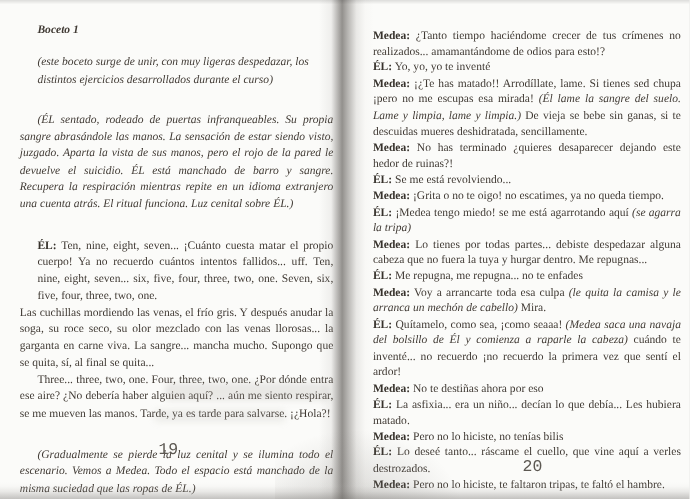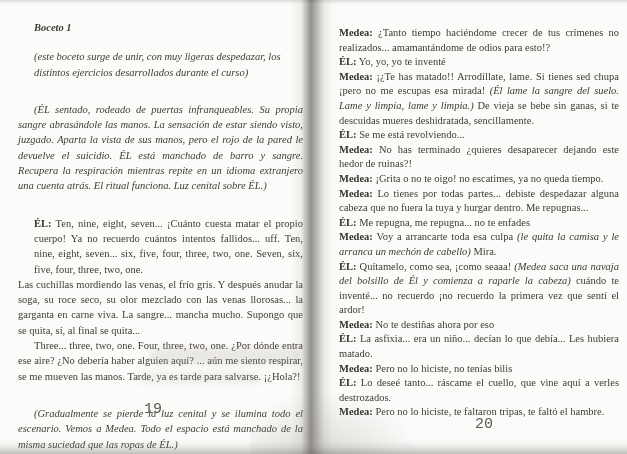--- a/index.html
+++ b/index.html
@@ -87,23 +87,24 @@
       <p class="para p-dlg gap2"><span class="sb">ÉL:</span><span class="sn"> Ten, nine, eight, seven... ¡Cuánto cuesta matar el propio cuerpo! Ya no recuerdo cuántos intentos fallidos... uff. Ten, nine, eight, seven... six, five, four, three, two, one. Seven, six, five, four, three, two, one.</span></p>
       <p class="para p-flush"><span class="sn">Las cuchillas mordiendo las venas, el frío gris. Y después anudar la soga, su roce seco, su olor mezclado con las venas llorosas... la garganta en carne viva. La sangre... mancha mucho. Supongo que se quita, sí, al final se quita...</span></p>
       <p class="para p-flush p-indent"><span class="sn">Three... three, two, one. Four, three, two, one. ¿Por dónde entra ese aire? ¿No debería haber alguien aquí? ... aún me siento respirar, se me mueven las manos. Tarde, ya es tarde para salvarse. ¡¿Hola?!</span></p>
       <p class="para p-stage"><span class="sn">(Gradualmente se pierde la luz cenital y se ilumina todo el escenario. Vemos a Medea. Todo el espacio está manchado de la misma suciedad que las ropas de ÉL.)</span></p>
     </div>
 
   <div class="page-content right-content" id="right-content">
       <p class="para pr"><span class="sb">Medea:</span><span class="sn"> ¿Tanto tiempo haciéndome crecer de tus crímenes no realizados... amamantándome de odios para esto!?</span></p>
       <p class="para pr"><span class="sb">ÉL:</span><span class="sn"> Yo, yo, yo te inventé</span></p>
       <p class="para pr"><span class="sb">Medea:</span><span class="sn"> ¡¿Te has matado!! Arrodíllate, lame. Si tienes sed chupa ¡pero no me escupas esa mirada! </span><span class="si">(Él lame la sangre del suelo. Lame y limpia, lame y limpia.)</span><span class="sn"> De vieja se bebe sin ganas, si te descuidas mueres deshidratada, sencillamente.</span></p>
+      <p class="para pr"><span class="sb">Medea:</span><span class="sn"> No has terminado ¿quieres desaparecer dejando este hedor de ruinas?!</span></p>
       <p class="para pr"><span class="sb">ÉL:</span><span class="sn"> Se me está revolviendo...</span></p>
-      <p class="para pr"><span class="sb">Medea:</span><span class="sn"> No has terminado ¿quieres desaparecer dejando este hedor de ruinas?!</span></p>
       <p class="para pr"><span class="sb">Medea:</span><span class="sn"> ¡Grita o no te oigo! no escatimes, ya no queda tiempo.</span></p>
+      <p class="para pr"><span class="sb">ÉL:</span><span class="sn"> ¡Medea tengo miedo! se me está agarrotando aquí </span><span class="si">(se agarra la tripa)</span></p>
       <p class="para pr"><span class="sb">Medea:</span><span class="sn"> Lo tienes por todas partes... debiste despedazar alguna cabeza que no fuera la tuya y hurgar dentro. Me repugnas...</span></p>
       <p class="para pr"><span class="sb">ÉL:</span><span class="sn"> Me repugna, me repugna... no te enfades</span></p>
       <p class="para pr"><span class="sb">Medea:</span><span class="sn"> Voy a arrancarte toda esa culpa </span><span class="si">(le quita la camisa y le arranca un mechón de cabello)</span><span class="sn"> Mira.</span></p>
       <p class="para pr"><span class="sb">ÉL:</span><span class="sn"> Quítamelo, como sea, ¡como seaaa! </span><span class="si">(Medea saca una navaja del bolsillo de Él y comienza a raparle la cabeza)</span><span class="sn"> cuándo te inventé... no recuerdo ¡no recuerdo la primera vez que sentí el ardor!</span></p>
       <p class="para pr"><span class="sb">Medea:</span><span class="sn"> No te destiñas ahora por eso</span></p>
       <p class="para pr"><span class="sb">ÉL:</span><span class="sn"> La asfixia... era un niño... decían lo que debía... Les hubiera matado.</span></p>
       <p class="para pr"><span class="sb">Medea:</span><span class="sn"> Pero no lo hiciste, no tenías bilis</span></p>
       <p class="para pr"><span class="sb">ÉL:</span><span class="sn"> Lo deseé tanto... ráscame el cuello, que vine aquí a verles destrozados.</span></p>
       <p class="para pr"><span class="sb">Medea:</span><span class="sn"> Pero no lo hiciste, te faltaron tripas, te faltó el hambre.</span></p>
     </div>

